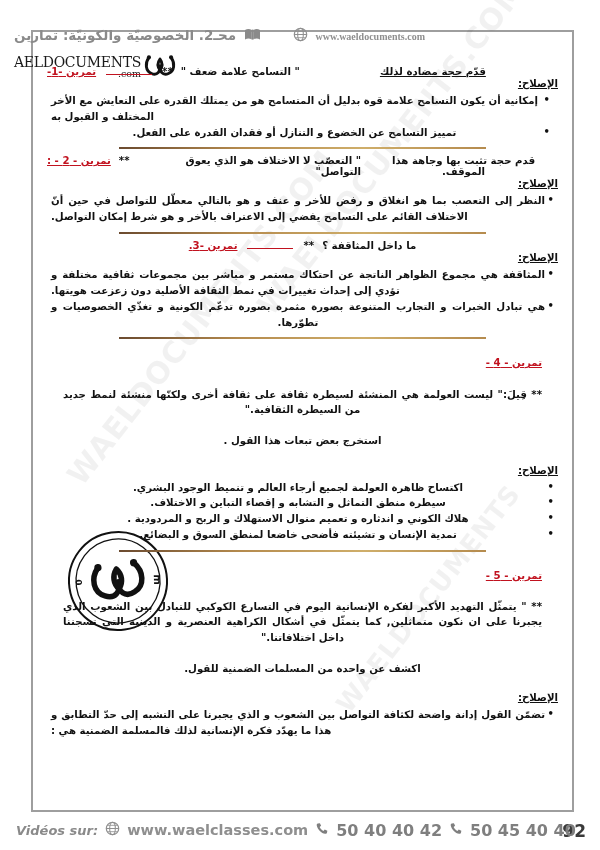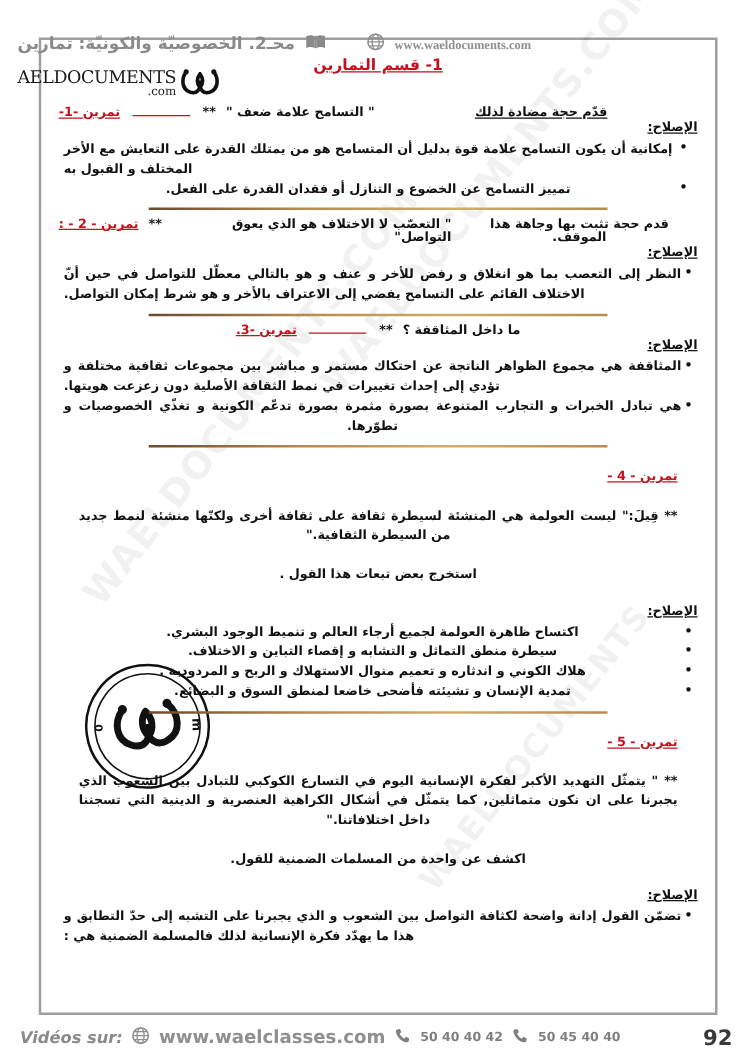--- a/index.html
+++ b/index.html
@@ -77,21 +77,21 @@
     white-space: nowrap;
     font-style: italic;
   }
   .ftr-site {
     font-size: 14.5px;
     font-weight: bold;
     color: #8f8f8f;
     white-space: nowrap;
   }
   .ftr-phone {
-    font-size: 10px;
+    font-size: 16px;
     font-weight: bold;
     color: #7f7f7f;
     white-space: nowrap;
   }
   .ftr-pagenum {
     position: absolute;
     right: 14px;
     bottom: 9px;
     font-size: 17px;
     font-weight: bold;
@@ -368,21 +368,20 @@
     </svg>
   </span>
   <span class="brand-text">
     <span class="brand-main">AELDOCUMENTS</span>
     <span class="brand-sub">.com</span>
   </span>
 </div>
 
 <div class="content">
 
-  <div class="section-title">1- قسم التمارين</div>
 
   <div class="exercise" style="margin-top:26px;">
     <div class="ex-row">
       <span class="ex-label">تمرين -1-</span>
       <span class="ex-rule"></span>
       <span class="ex-stars">**</span>
       <span class="ex-quote">" التسامح علامة ضعف "</span>
       <span class="grow ex-task u">قدّم حجة مضادة لذلك</span>
     </div>
     <div class="fix-label">الإصلاح:</div>

